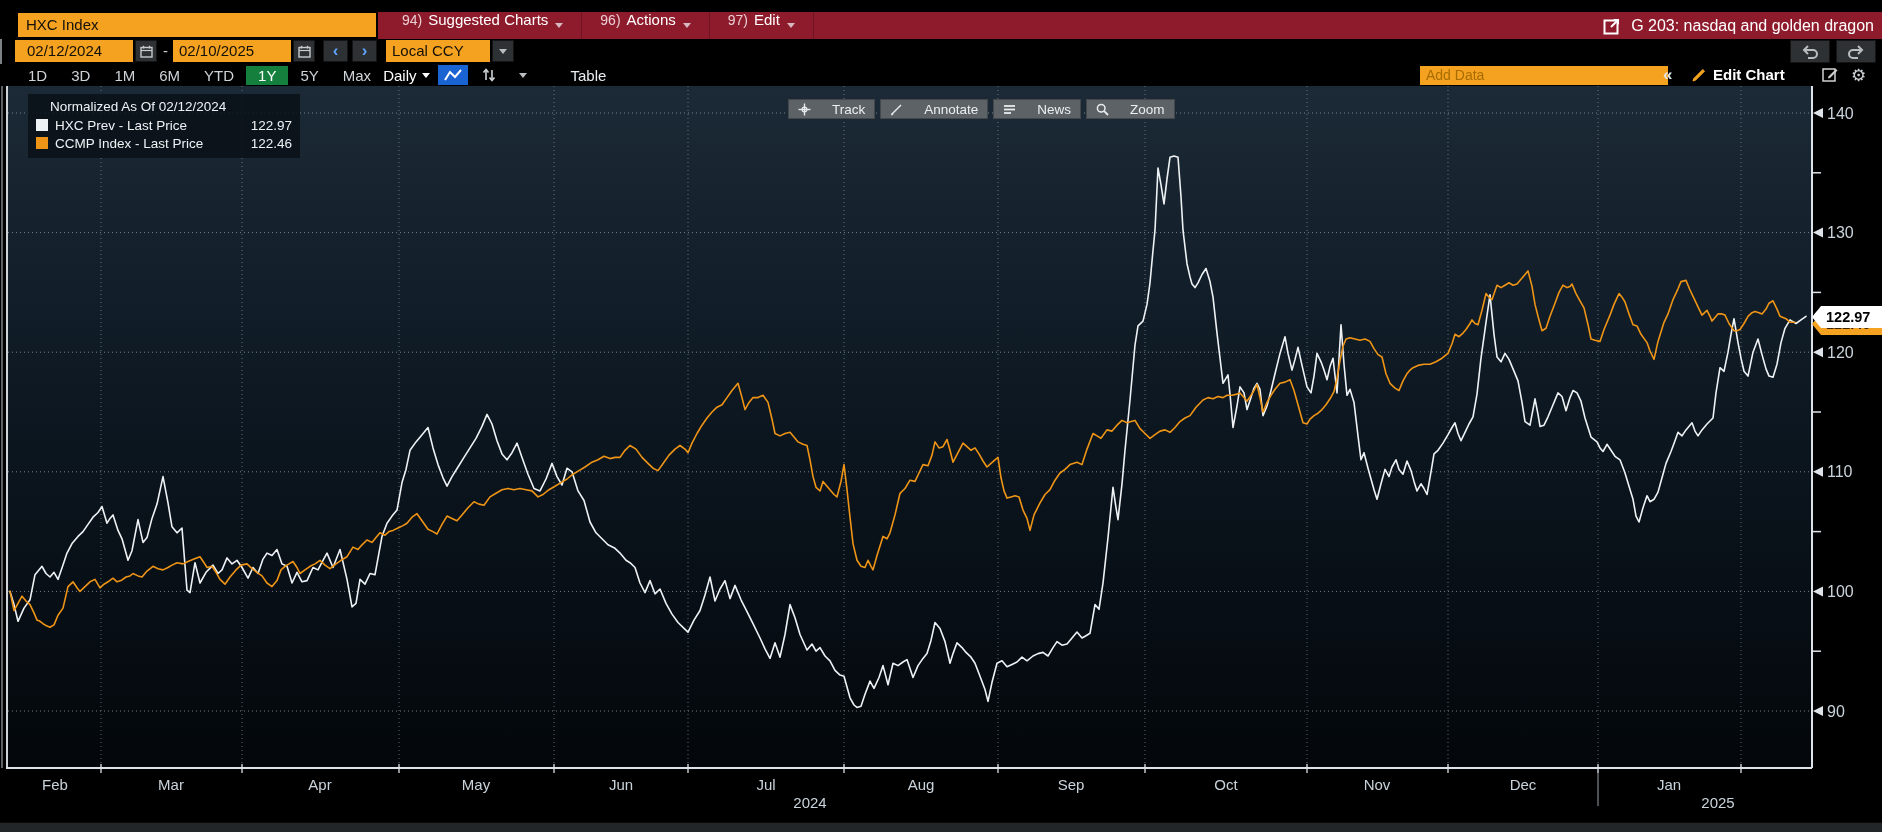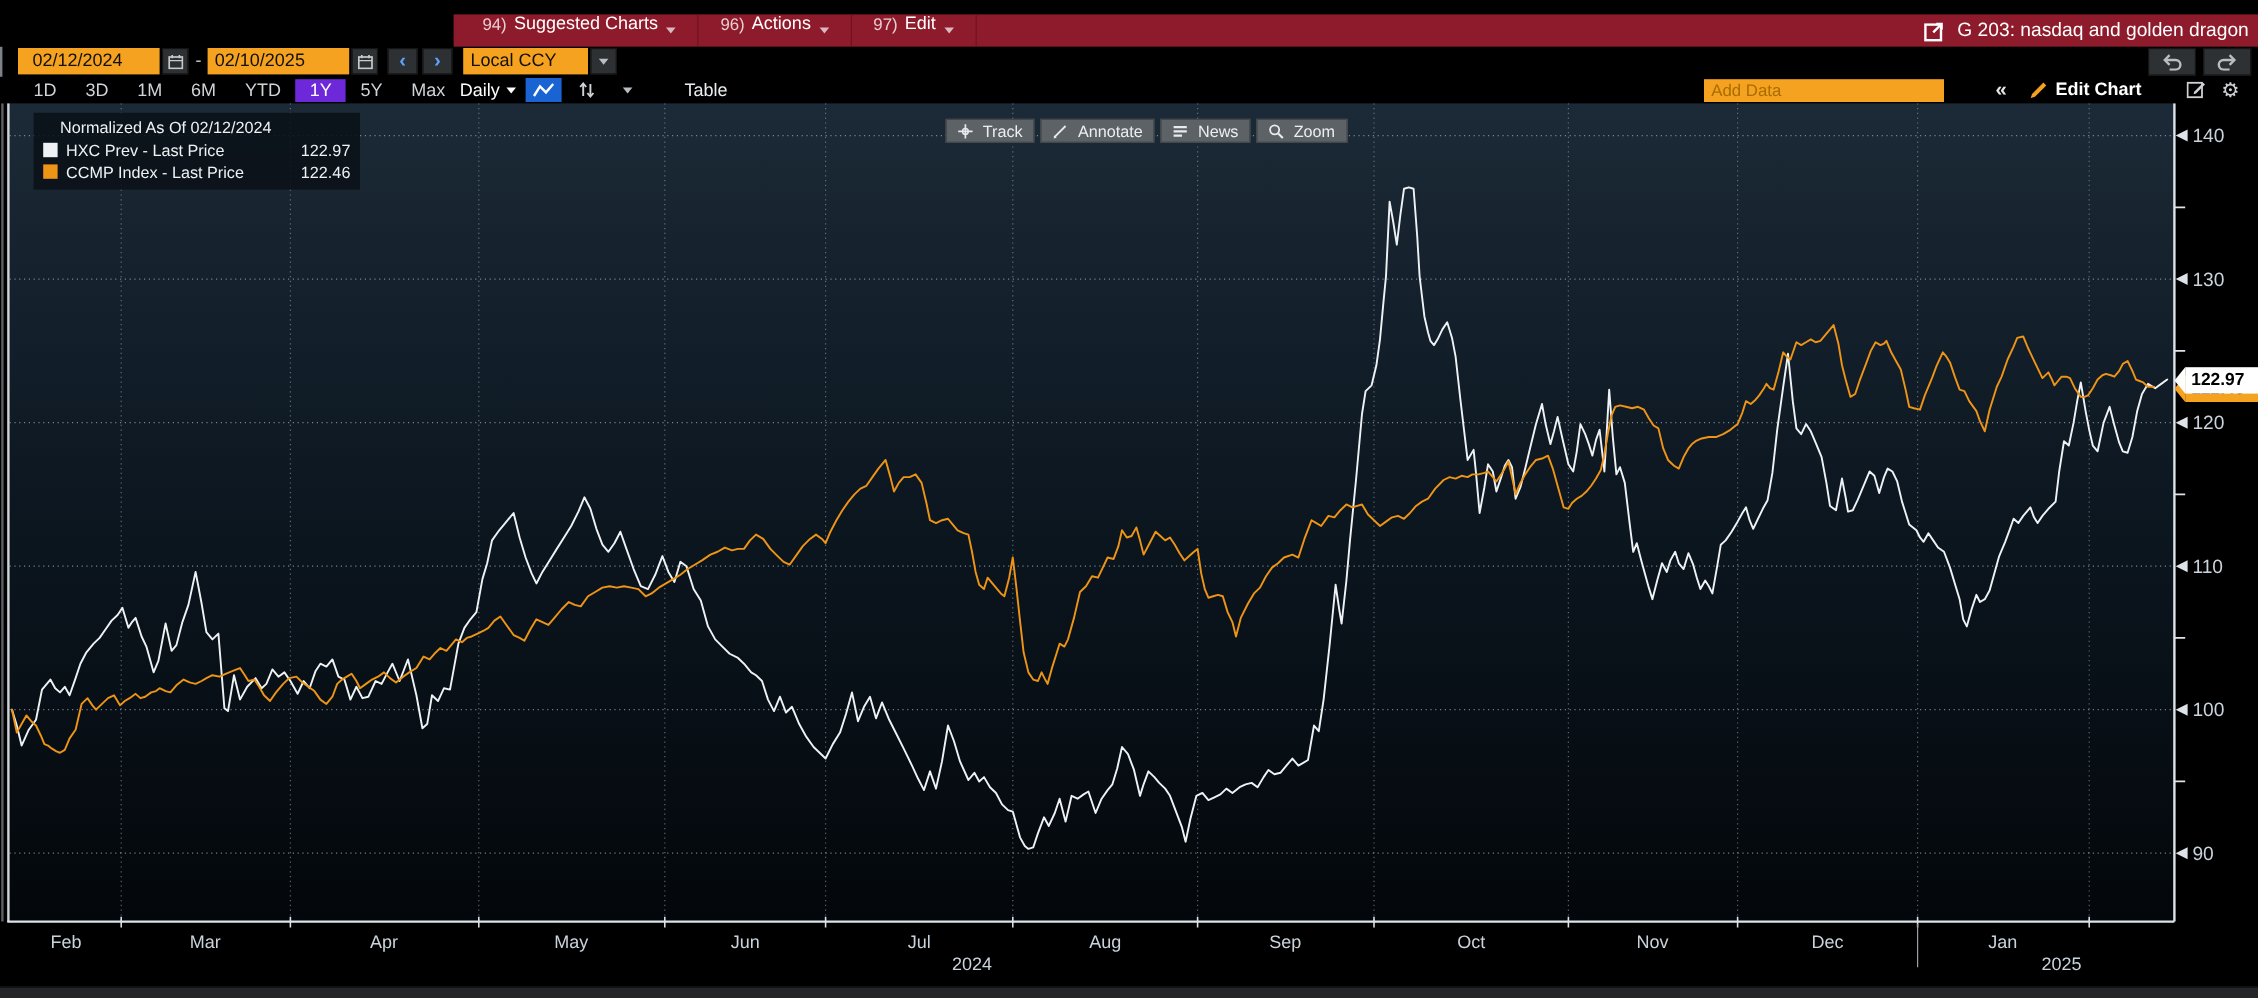--- a/index.html
+++ b/index.html
@@ -27,61 +27,62 @@
   .edgestrip{position:absolute;left:0;top:0;width:2px;height:810px;background:#7d8287;}
   .date-field{position:absolute;top:1px;height:22px;background:#f4a21f;color:#14100a;font-size:15px;line-height:22px;text-align:left;padding-left:6px;box-sizing:border-box;}
   .icon-btn{position:absolute;top:1px;height:22px;background:#2e3133;display:flex;align-items:center;justify-content:center;box-sizing:border-box;border:1px solid #141414;}
   .dash{position:absolute;top:1px;color:#c9ced2;font-size:15px;line-height:22px;}
   .chev{color:#5ea4ff;font-size:17px;font-weight:bold;line-height:20px;}
   .caret2{width:0;height:0;border-left:4px solid transparent;border-right:4px solid transparent;border-top:5px solid #b9bec2;}
   
   #row4{position:absolute;left:0;top:64px;width:1882px;height:22px;background:#000;}
   .ranges{position:absolute;left:16px;top:0;height:22px;display:flex;align-items:center;}
   .rbtn{color:#cfd4d8;font-size:15px;padding:1px 12px;cursor:default;}
-  .rbtn.active{background:#6d28d9;color:#fff;}
+  .rbtn.active{background:#15803d;color:#fff;}
   .freq{color:#fff;font-size:15px;display:flex;align-items:center;gap:6px;}
   .tool-icon{height:20px;display:flex;align-items:center;justify-content:center;margin-left:8px;box-sizing:border-box;}
   .tool-icon.blue{background:#1a63d2;width:30px;}
   .tool-icon.dark{width:26px;}
   .table-lbl{color:#e9edef;font-size:15px;margin-left:34px;}
-  .add-data{position:absolute;left:1420px;top:2px;width:200px;height:19px;background:#f4a21f;color:#a96c00;font-size:14px;line-height:19px;padding-left:6px;box-sizing:border-box;}
+  .add-data{position:absolute;left:1420px;top:2px;width:248px;height:19px;background:#f4a21f;color:#a96c00;font-size:14px;line-height:19px;padding-left:6px;box-sizing:border-box;}
   .collapse{position:absolute;left:1663px;top:0;color:#e4e7e9;font-size:17px;font-weight:bold;line-height:22px;}
   .editchart{position:absolute;left:1692px;top:0;display:flex;align-items:center;gap:7px;color:#fff;font-size:15px;line-height:22px;font-weight:bold;}
   .rt-icons{position:absolute;left:1822px;top:0;display:flex;align-items:center;gap:12px;height:22px;color:#cfd2d4;}
   
   .undoredo{position:absolute;top:1px;width:40px;height:23px;background:#2e3133;border:1px solid #141414;display:flex;align-items:center;justify-content:center;box-sizing:border-box;}
   
   #chart-area{position:absolute;left:0;top:86px;width:1882px;height:736px;}
   #chart-svg{position:absolute;left:0;top:0;}
   svg text{font-family:"Liberation Sans",sans-serif;}
   .legend{position:absolute;left:28px;top:8px;width:272px;background:rgba(10,17,24,0.88);padding:5px 8px 6px 8px;box-sizing:border-box;color:#eef2f5;font-size:13.5px;}
   .legend .title{padding-left:14px;margin-bottom:2px;white-space:nowrap;}
   .legend .lrow{display:flex;align-items:center;gap:7px;height:18px;white-space:nowrap;}
   .swatch{width:12px;height:12px;flex:0 0 12px;}
   .legend .val{margin-left:auto;}
   .overlay-btns{position:absolute;left:788px;top:13px;display:flex;gap:5px;}
-  .obtn{display:flex;align-items:center;gap:8px;background:#5d6266;border:1px solid #43474a;color:#eceff0;
+  .obtn{display:flex;align-items:center;gap:21px;background:#5d6266;border:1px solid #43474a;color:#eceff0;
         font-size:13.5px;height:20px;padding:0 9px;box-sizing:border-box;}
   .price-tag{position:absolute;left:1821px;height:22px;display:flex;align-items:center;padding:0 5px;font-size:14.5px;font-weight:700;white-space:nowrap;}
   .price-tag::before{content:"";position:absolute;left:-9px;top:0;border-top:11px solid transparent;border-bottom:11px solid transparent;}
   .tag-white{top:220px;background:#fff;color:#000;z-index:3;width:57px;}
   .tag-white::before{border-right:9px solid #fff;}
   .tag-orange{top:227px;background:#f4a21f;color:#3a2400;z-index:2;width:55px;height:22px;}
   .tag-orange::before{border-right:9px solid #f4a21f;}
   
   #bottomstrip{position:absolute;left:0;top:822px;width:1882px;height:10px;background:#232628;border-top:1px solid #0a0a0a;}
 </style>
 </head>
 <body>
 
 <div id="page">
 
 
   <div id="row2">
     <div class="redbg"></div>
+    <div class="sec-field">HXC Index</div>
     <div class="menu-items">
       <div class="menu-item">
         <span class="num">94)</span>
         <span>Suggested Charts</span>
         <span class="caret"></span>
       </div>
       <div class="menu-item">
         <span class="num">96)</span>
         <span>Actions</span>
         <span class="caret"></span>

